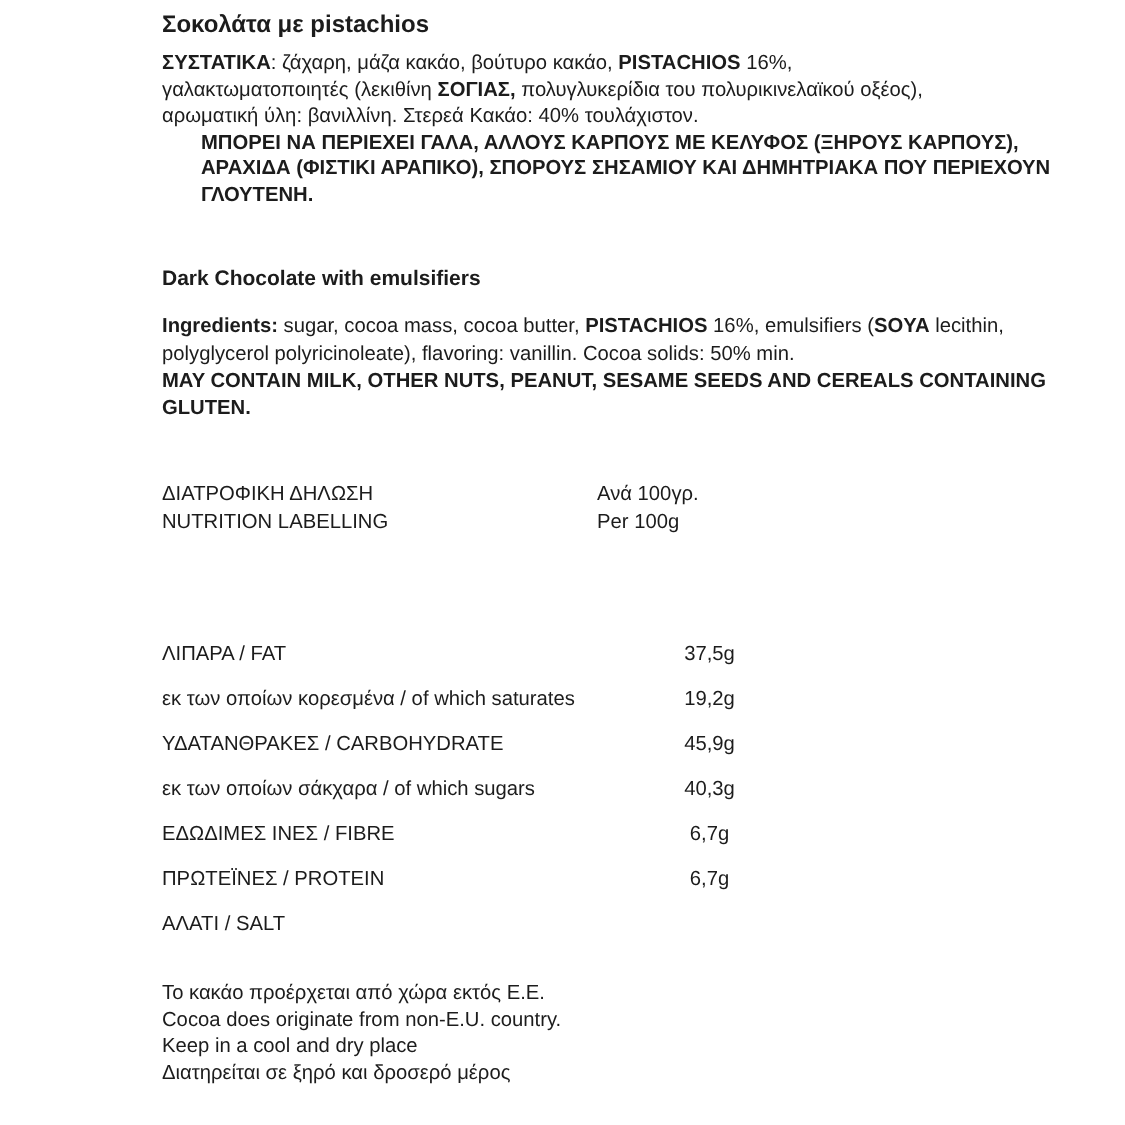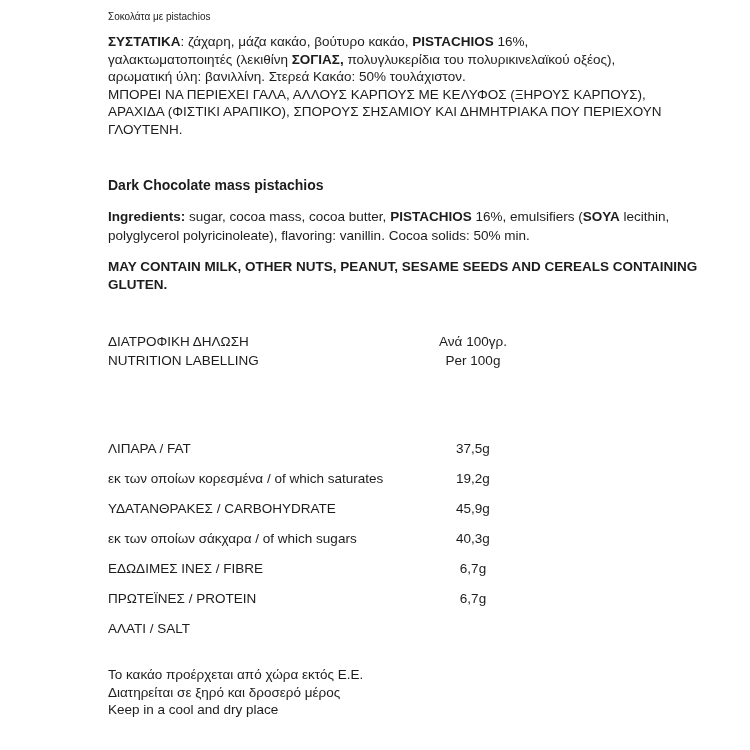--- a/index.html
+++ b/index.html
@@ -9,67 +9,67 @@
     color: #1c1c1c;
     font-family: "Liberation Sans", "DejaVu Sans", sans-serif;
     font-size: 13.5px;
     line-height: 17.5px;
     overflow: hidden;
   }
   .doc { padding: 8px 30px 0 108px; }
   .preline { white-space: pre-line; }
 
   .title {
-    font-weight: normal;
-    font-size: 10px;
+    font-weight: bold;
+    font-size: 16px;
     line-height: 18px;
     margin: 0 0 7px 0;
   }
   .para { margin: 0; }
   .gr-ingredients { }
-  .gr-allergens { font-weight: normal; margin-bottom: 38px; }
+  .gr-allergens { font-weight: bold; margin-bottom: 38px; margin-left: 26px; }
   .en-title {
     font-weight: bold;
     font-size: 14px;
     line-height: 18px;
     margin: 0 0 13px 0;
   }
-  .en-ingredients { line-height: 19px; margin-bottom: 13px; }
+  .en-ingredients { line-height: 19px; }
   .en-allergens { font-weight: bold; line-height: 18px; margin-bottom: 39px; }
 
   .ntable { margin: 0; }
   .nhead, .nrow {
     display: grid;
     grid-template-columns: 290px 150px;
     align-items: start;
   }
   .nhead { line-height: 18.5px; }
   .nhead .ncol-label, .nhead .ncol-per { white-space: pre-line; }
-  .ncol-per { text-align: center; }
+  .ncol-per { }
   .nrows { margin-top: 40px; }
   .nrow { height: 30px; }
   .nvalue { text-align: center; }
 
   .footer { margin-top: 16px; }
   .footer-line { white-space: pre-line; }
 </style>
 </head>
 <body>
 
 <div class="doc">
 
   <p class="title">Σοκολάτα με pistachios</p>
 
-  <p class="para gr-ingredients"><b>ΣΥΣΤΑΤΙΚΑ</b><span>: ζάχαρη, μάζα κακάο, βούτυρο κακάο, </span><b>PISTACHIOS</b><span> 16%,</span><br><span>γαλακτωματοποιητές (λεκιθίνη </span><b>ΣΟΓΙΑΣ,</b><span> πολυγλυκερίδια του πολυρικινελαϊκού οξέος),</span><br><span>αρωματική ύλη: βανιλλίνη. Στερεά Κακάο: 50% τουλάχιστον.</span></p>
+  <p class="para gr-ingredients"><b>ΣΥΣΤΑΤΙΚΑ</b><span>: ζάχαρη, μάζα κακάο, βούτυρο κακάο, </span><b>PISTACHIOS</b><span> 16%,</span><br><span>γαλακτωματοποιητές (λεκιθίνη </span><b>ΣΟΓΙΑΣ,</b><span> πολυγλυκερίδια του πολυρικινελαϊκού οξέος),</span><br><span>αρωματική ύλη: βανιλλίνη. Στερεά Κακάο: 40% τουλάχιστον.</span></p>
 
   <p class="para gr-allergens preline">ΜΠΟΡΕΙ ΝΑ ΠΕΡΙΕΧΕΙ ΓΑΛΑ, ΑΛΛΟΥΣ ΚΑΡΠΟΥΣ ΜΕ ΚΕΛΥΦΟΣ (ΞΗΡΟΥΣ ΚΑΡΠΟΥΣ),
 ΑΡΑΧΙΔΑ (ΦΙΣΤΙΚΙ ΑΡΑΠΙΚΟ), ΣΠΟΡΟΥΣ ΣΗΣΑΜΙΟΥ ΚΑΙ ΔΗΜΗΤΡΙΑΚΑ ΠΟΥ ΠΕΡΙΕΧΟΥΝ
 ΓΛΟΥΤΕΝΗ.</p>
 
-  <p class="en-title">Dark Chocolate mass pistachios</p>
+  <p class="en-title">Dark Chocolate with emulsifiers</p>
 
   <p class="para en-ingredients"><b>Ingredients:</b><span> sugar, cocoa mass, cocoa butter, </span><b>PISTACHIOS</b><span> 16%, emulsifiers (</span><b>SOYA</b><span> lecithin,</span><br><span>polyglycerol polyricinoleate), flavoring: vanillin. Cocoa solids: 50% min.</span></p>
 
   <p class="para en-allergens preline">MAY CONTAIN MILK, OTHER NUTS, PEANUT, SESAME SEEDS AND CEREALS CONTAINING
 GLUTEN.</p>
 
   <div class="ntable">
     <div class="nhead">
       <span class="ncol-label">ΔΙΑΤΡΟΦΙΚΗ ΔΗΛΩΣΗ
 NUTRITION LABELLING</span>
@@ -105,17 +105,18 @@
         <span class="nvalue">6,7g</span>
       </div>
       <div class="nrow">
         <span class="nlabel">ΑΛΑΤΙ / SALT</span>
       </div>
     </div>
   </div>
 
   <div class="footer">
     <div class="footer-line">Το  κακάο προέρχεται από χώρα εκτός Ε.Ε.</div>
+    <div class="footer-line">Cocoa does originate from non-E.U. country.</div>
+    <div class="footer-line">Keep in a cool and dry place</div>
     <div class="footer-line">Διατηρείται σε ξηρό και δροσερό μέρος</div>
-    <div class="footer-line">Keep in a cool and dry place</div>
   </div>
 
 </div>
 
 </body></html>

